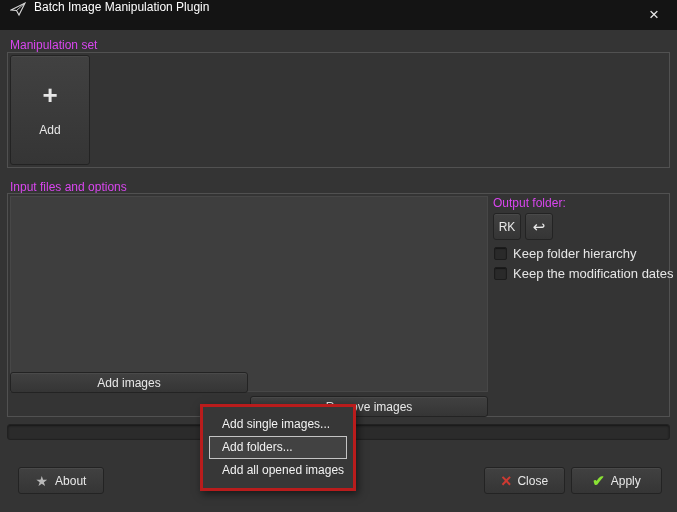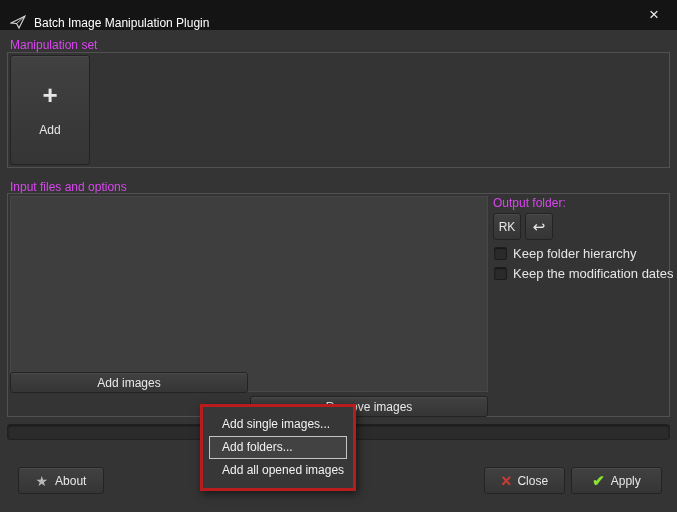--- a/index.html
+++ b/index.html
@@ -2,21 +2,21 @@
 <html><head>
 <meta charset="utf-8">
 <style>
   * { box-sizing: border-box; margin: 0; padding: 0; }
   html, body { width: 677px; height: 512px; overflow: hidden; }
   body { font-family: "Liberation Sans", sans-serif; background: #343434; }
 
   .window { position: relative; width: 677px; height: 512px; background: #343434; overflow: hidden; }
 
   
-  .titlebar { position: absolute; left: 0; top: 0; width: 677px; height: 30px; background: #141414; display: flex; align-items: flex-end; }
+  .titlebar { position: absolute; left: 0; top: 0; width: 677px; height: 30px; background: #141414; display: flex; align-items: flex-start; }
   .title-icon { margin-left: 9px; width: 17px; height: 17px; display: inline-flex; align-items: center; justify-content: center; }
   .title-text { margin-left: 8px; color: #ffffff; font-size: 12px; }
   .tb-close { position: absolute; right: 0; top: 0; width: 46px; height: 30px; color: #e8e8e8; font-size: 17px; display: flex; align-items: center; justify-content: center; cursor: default; }
 
   
   .frame-label { position: absolute; color: #d946ef; font-size: 12px; }
   .frame-box { position: absolute; border: 1px solid #515151; }
 
   
   .btn { position: absolute; background: linear-gradient(#414141, #353535); border: 1px solid #232323; border-radius: 3px; color: #e8e8e8; font-size: 12px; display: flex; align-items: center; justify-content: center; box-shadow: inset 0 1px 0 rgba(255,255,255,0.05); cursor: default; }

